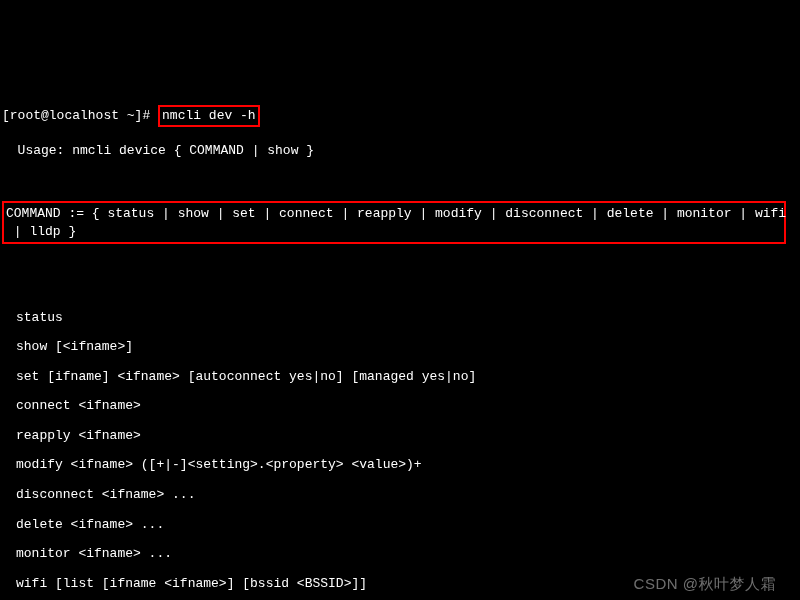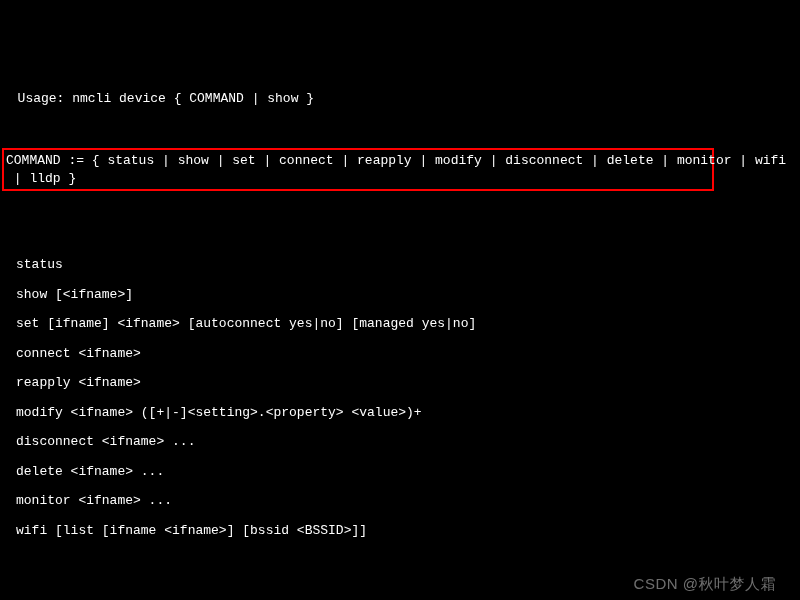--- a/index.html
+++ b/index.html
@@ -21,21 +21,21 @@
   .prompt-line { display: block; }
   .hl-red {
     border: 2px solid #f00;
     display: inline-block;
     padding: 0 2px;
     margin: -2px 0;
   }
   .hl-box {
     border: 2px solid #f00;
     display: block;
-    width: 712px;
+    width: 784px;
     padding: 2px 2px;
     margin-top: 6px;
   }
   .cmd-list { margin-top: 8px; }
   .cmd-item { padding-left: 14px; margin-top: 12px; }
   .watermark {
     position: absolute;
     right: 24px;
     bottom: 6px;
     color: rgba(200,200,200,0.55);
@@ -44,20 +44,21 @@
     letter-spacing: 0.5px;
     white-space: nowrap;
   }
 </style>
 </head>
 <body>
 
 
 
 <div class="terminal">
+  <span class="prompt-line"><span>[root@localhost ~]#</span> <span class="hl-red"><span>nmcli dev -h</span></span></span>
   <span>Usage: nmcli device { COMMAND | show }</span>
 
   <div class="hl-box"><span>COMMAND := { status | show | set | connect | reapply | modify | disconnect | delete | monitor | wifi</span>
 <span> | lldp }</span></div>
 
   <div class="cmd-list"><div class="cmd-item">status</div><div class="cmd-item">show [&lt;ifname&gt;]</div><div class="cmd-item">set [ifname] &lt;ifname&gt; [autoconnect yes|no] [managed yes|no]</div><div class="cmd-item">connect &lt;ifname&gt;</div><div class="cmd-item">reapply &lt;ifname&gt;</div><div class="cmd-item">modify &lt;ifname&gt; ([+|-]&lt;setting&gt;.&lt;property&gt; &lt;value&gt;)+</div><div class="cmd-item">disconnect &lt;ifname&gt; ...</div><div class="cmd-item">delete &lt;ifname&gt; ...</div><div class="cmd-item">monitor &lt;ifname&gt; ...</div><div class="cmd-item">wifi [list [ifname &lt;ifname&gt;] [bssid &lt;BSSID&gt;]]</div></div>
 
   
 </div>
 

